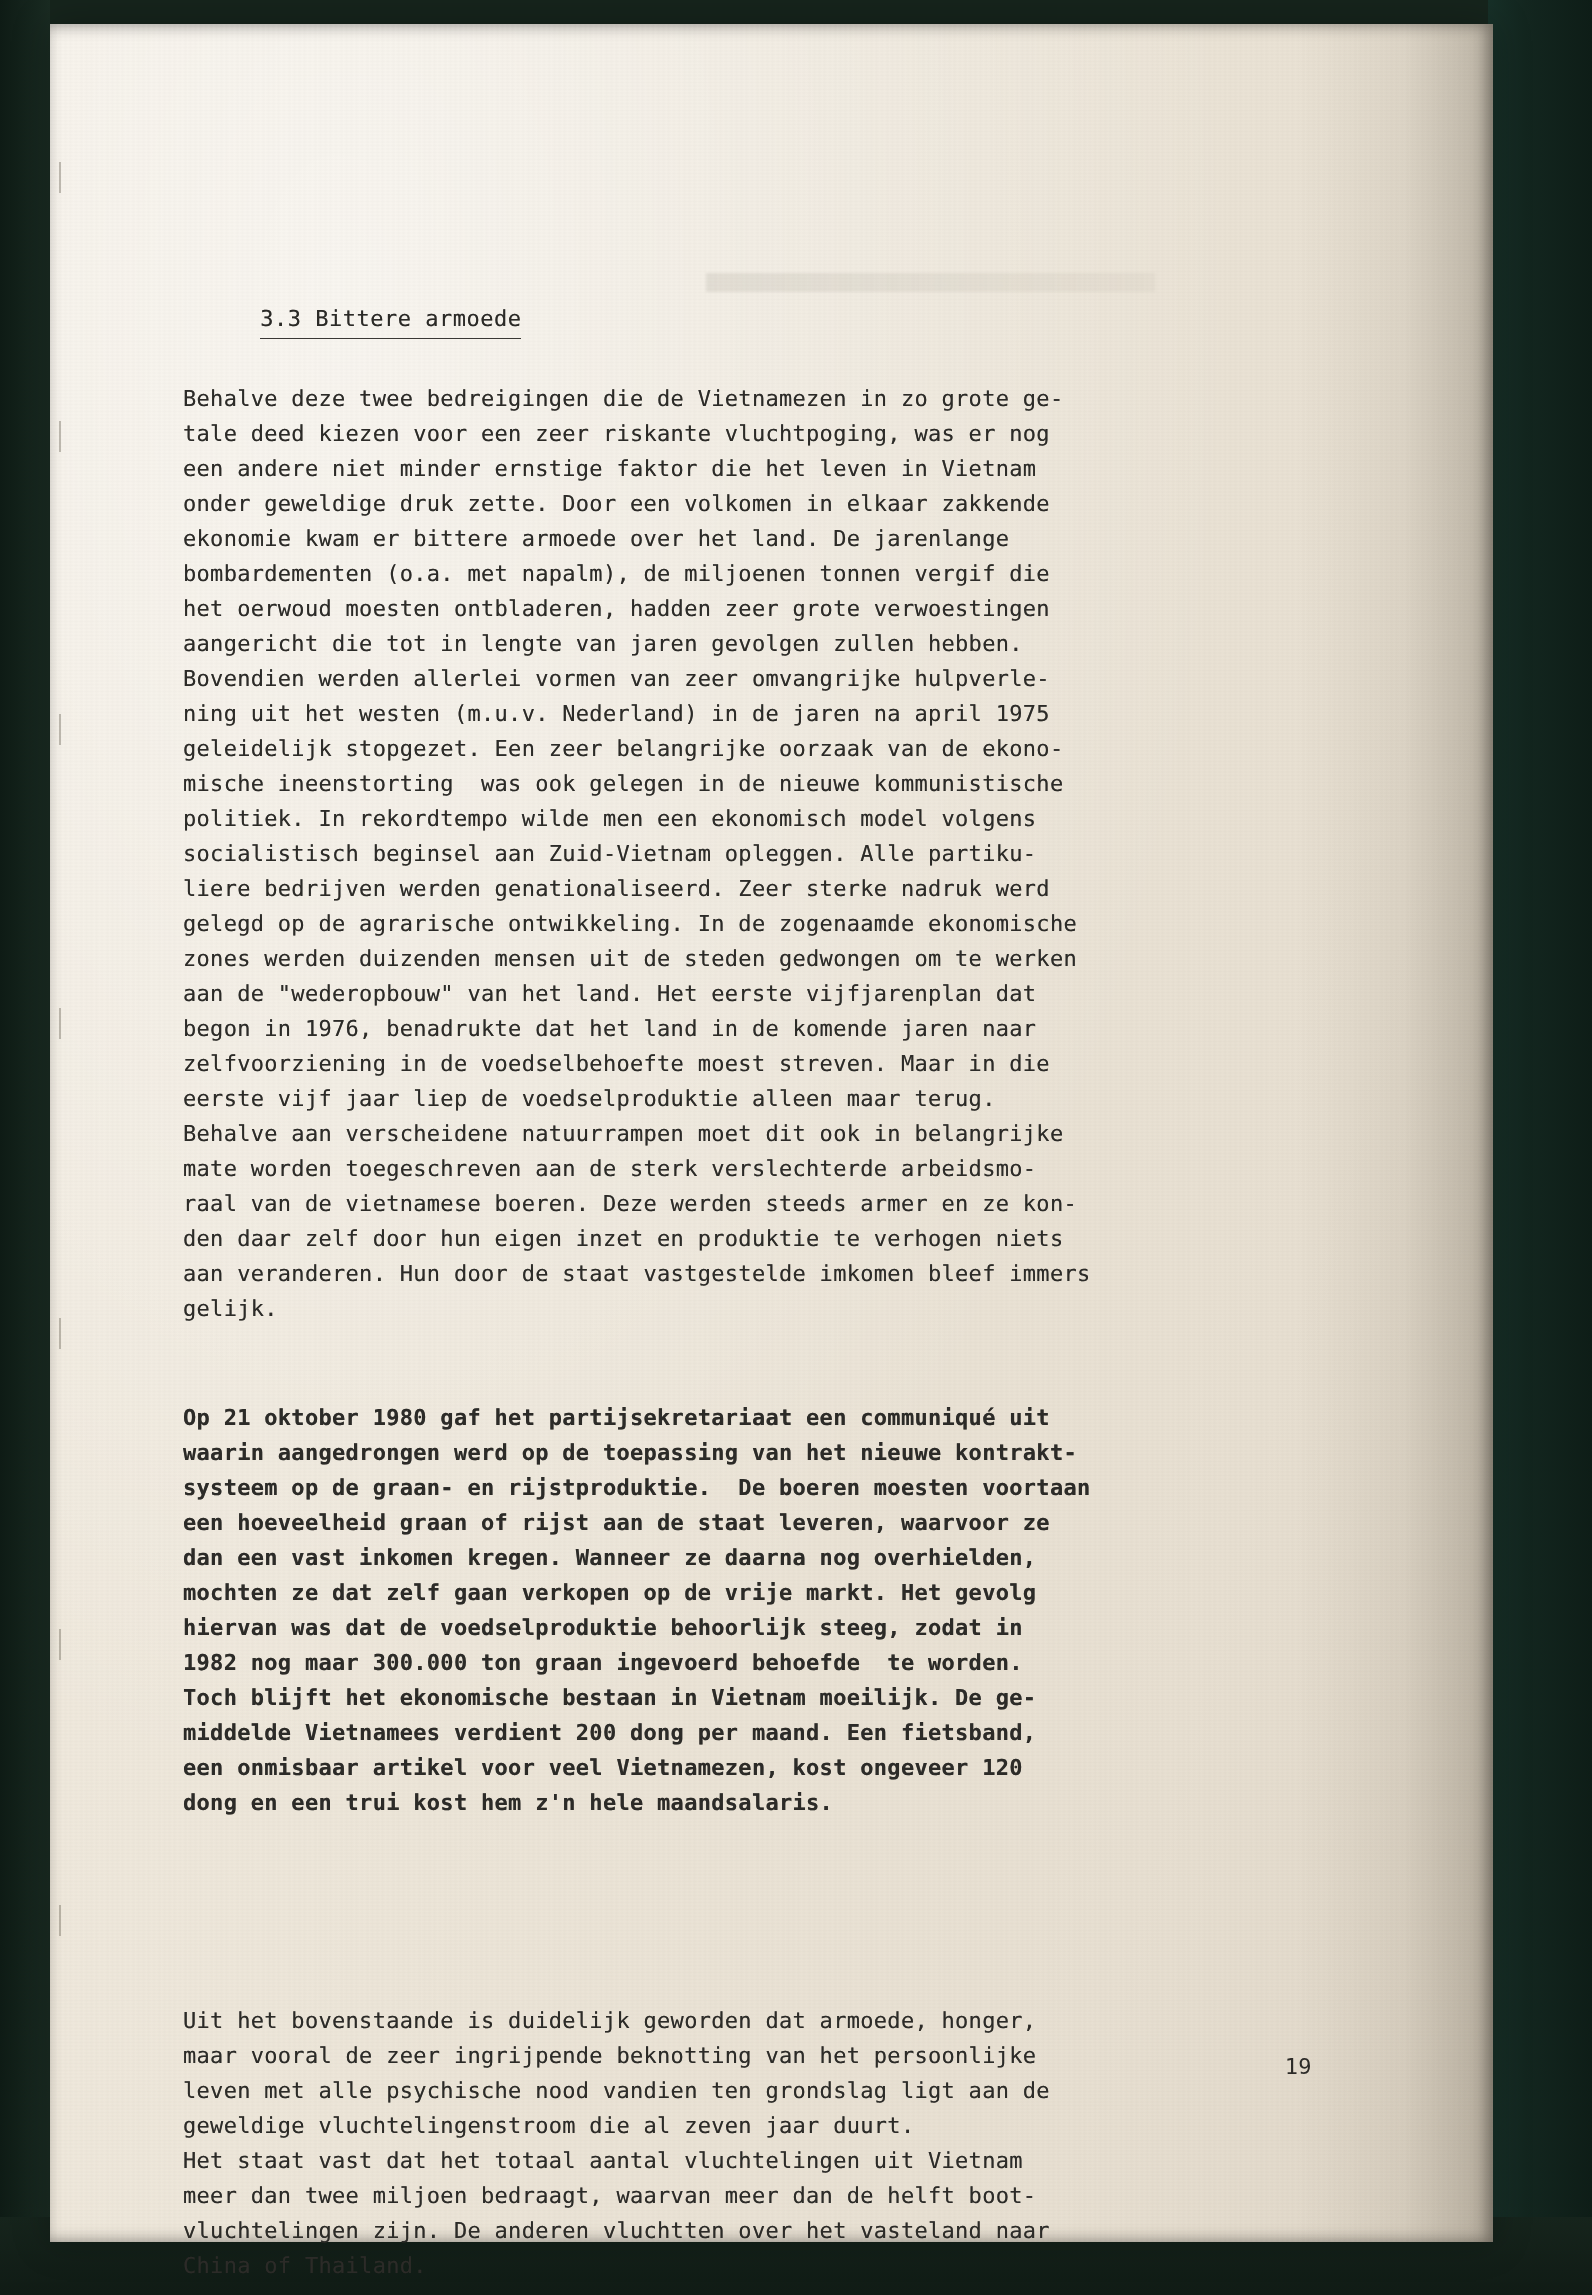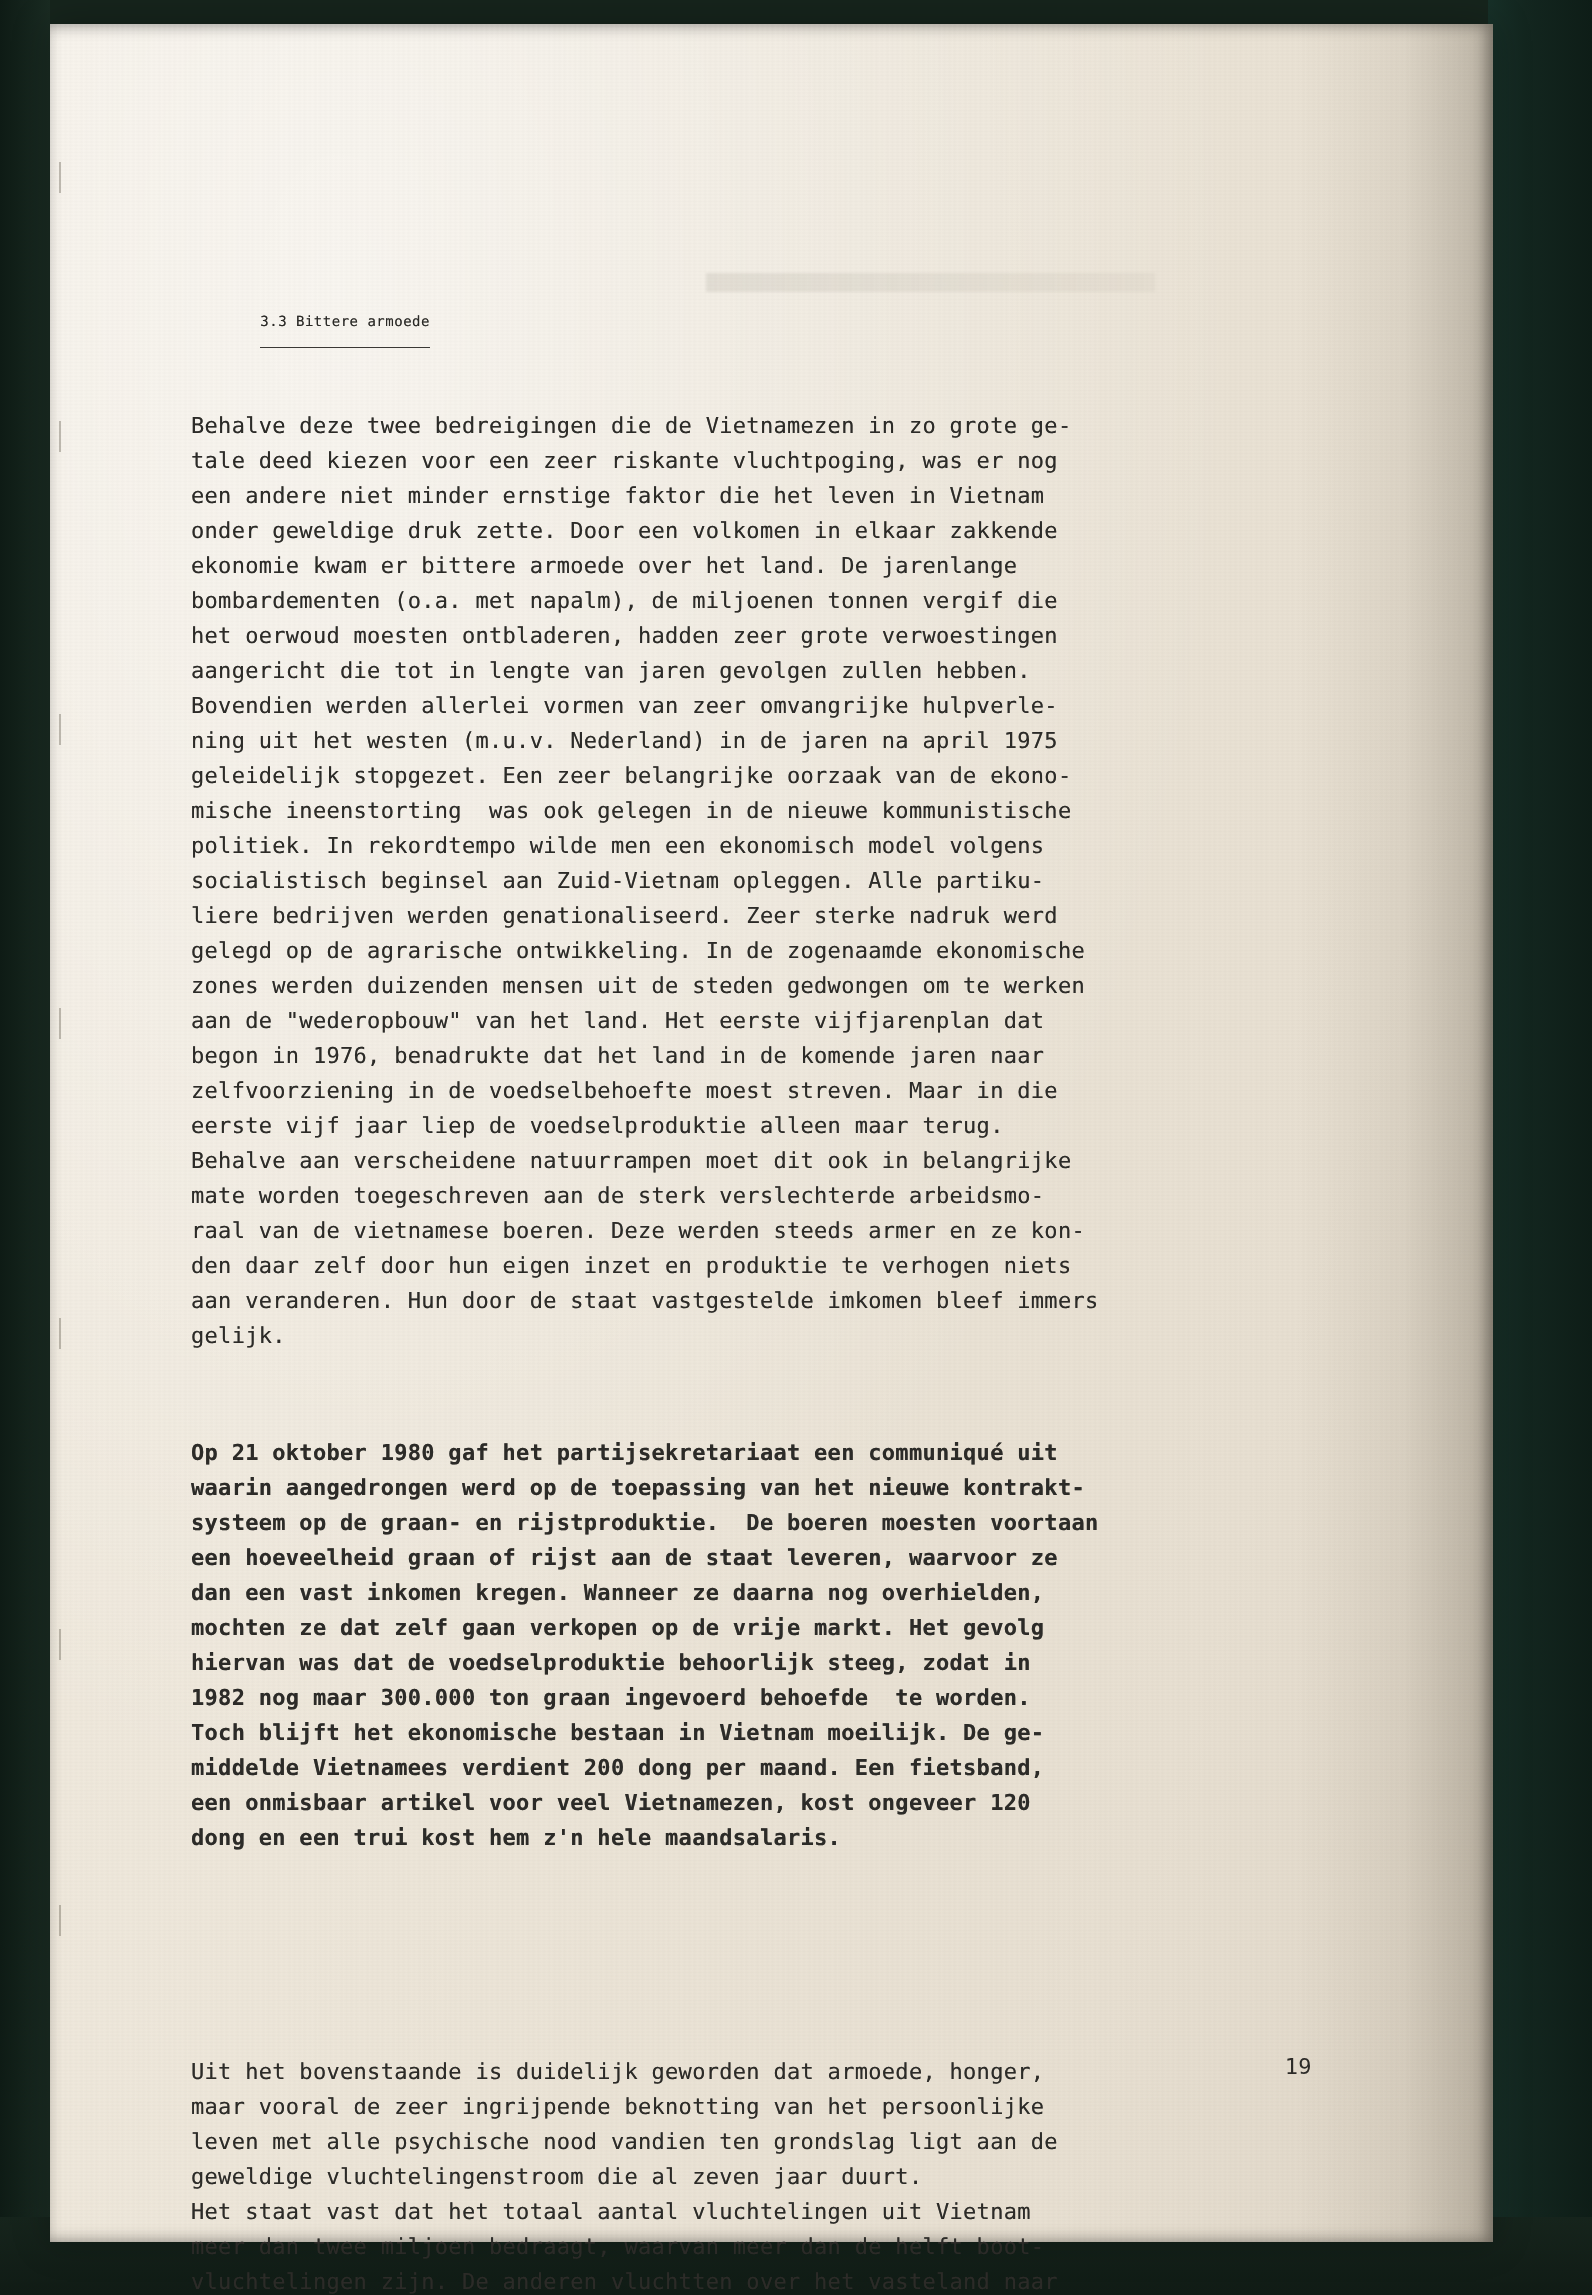--- a/index.html
+++ b/index.html
@@ -105,30 +105,30 @@
     font-family: "DejaVu Sans Mono", monospace;
     font-size: 22px;
     line-height: 35px;
     letter-spacing: 0.3px;
     white-space: pre-wrap;
     text-rendering: geometricPrecision;
   }
 
   .heading {
     display: inline-block;
-    margin-bottom: 14px;
+    margin-bottom: 4px;
     border-bottom: 1.7px solid #3a3835;
-    padding-bottom: 7px;
-    font-size: 14px;
+    padding-bottom: 1px;
+    font-size: 22px;
     letter-spacing: 0.5px;
     color: #2b2a27;
   }
 
   .para {
-    margin: 12px;
+    margin: 4px;
     white-space: pre-wrap;
   }
   .para + .para { margin-top: 0; font-weight: bold; }
   .gap { height: 35px; }
 
   
   .textblock { text-shadow: 0 0 0.5px rgba(44,43,40,0.55); }
 
   .pagenum {
     position: absolute;

